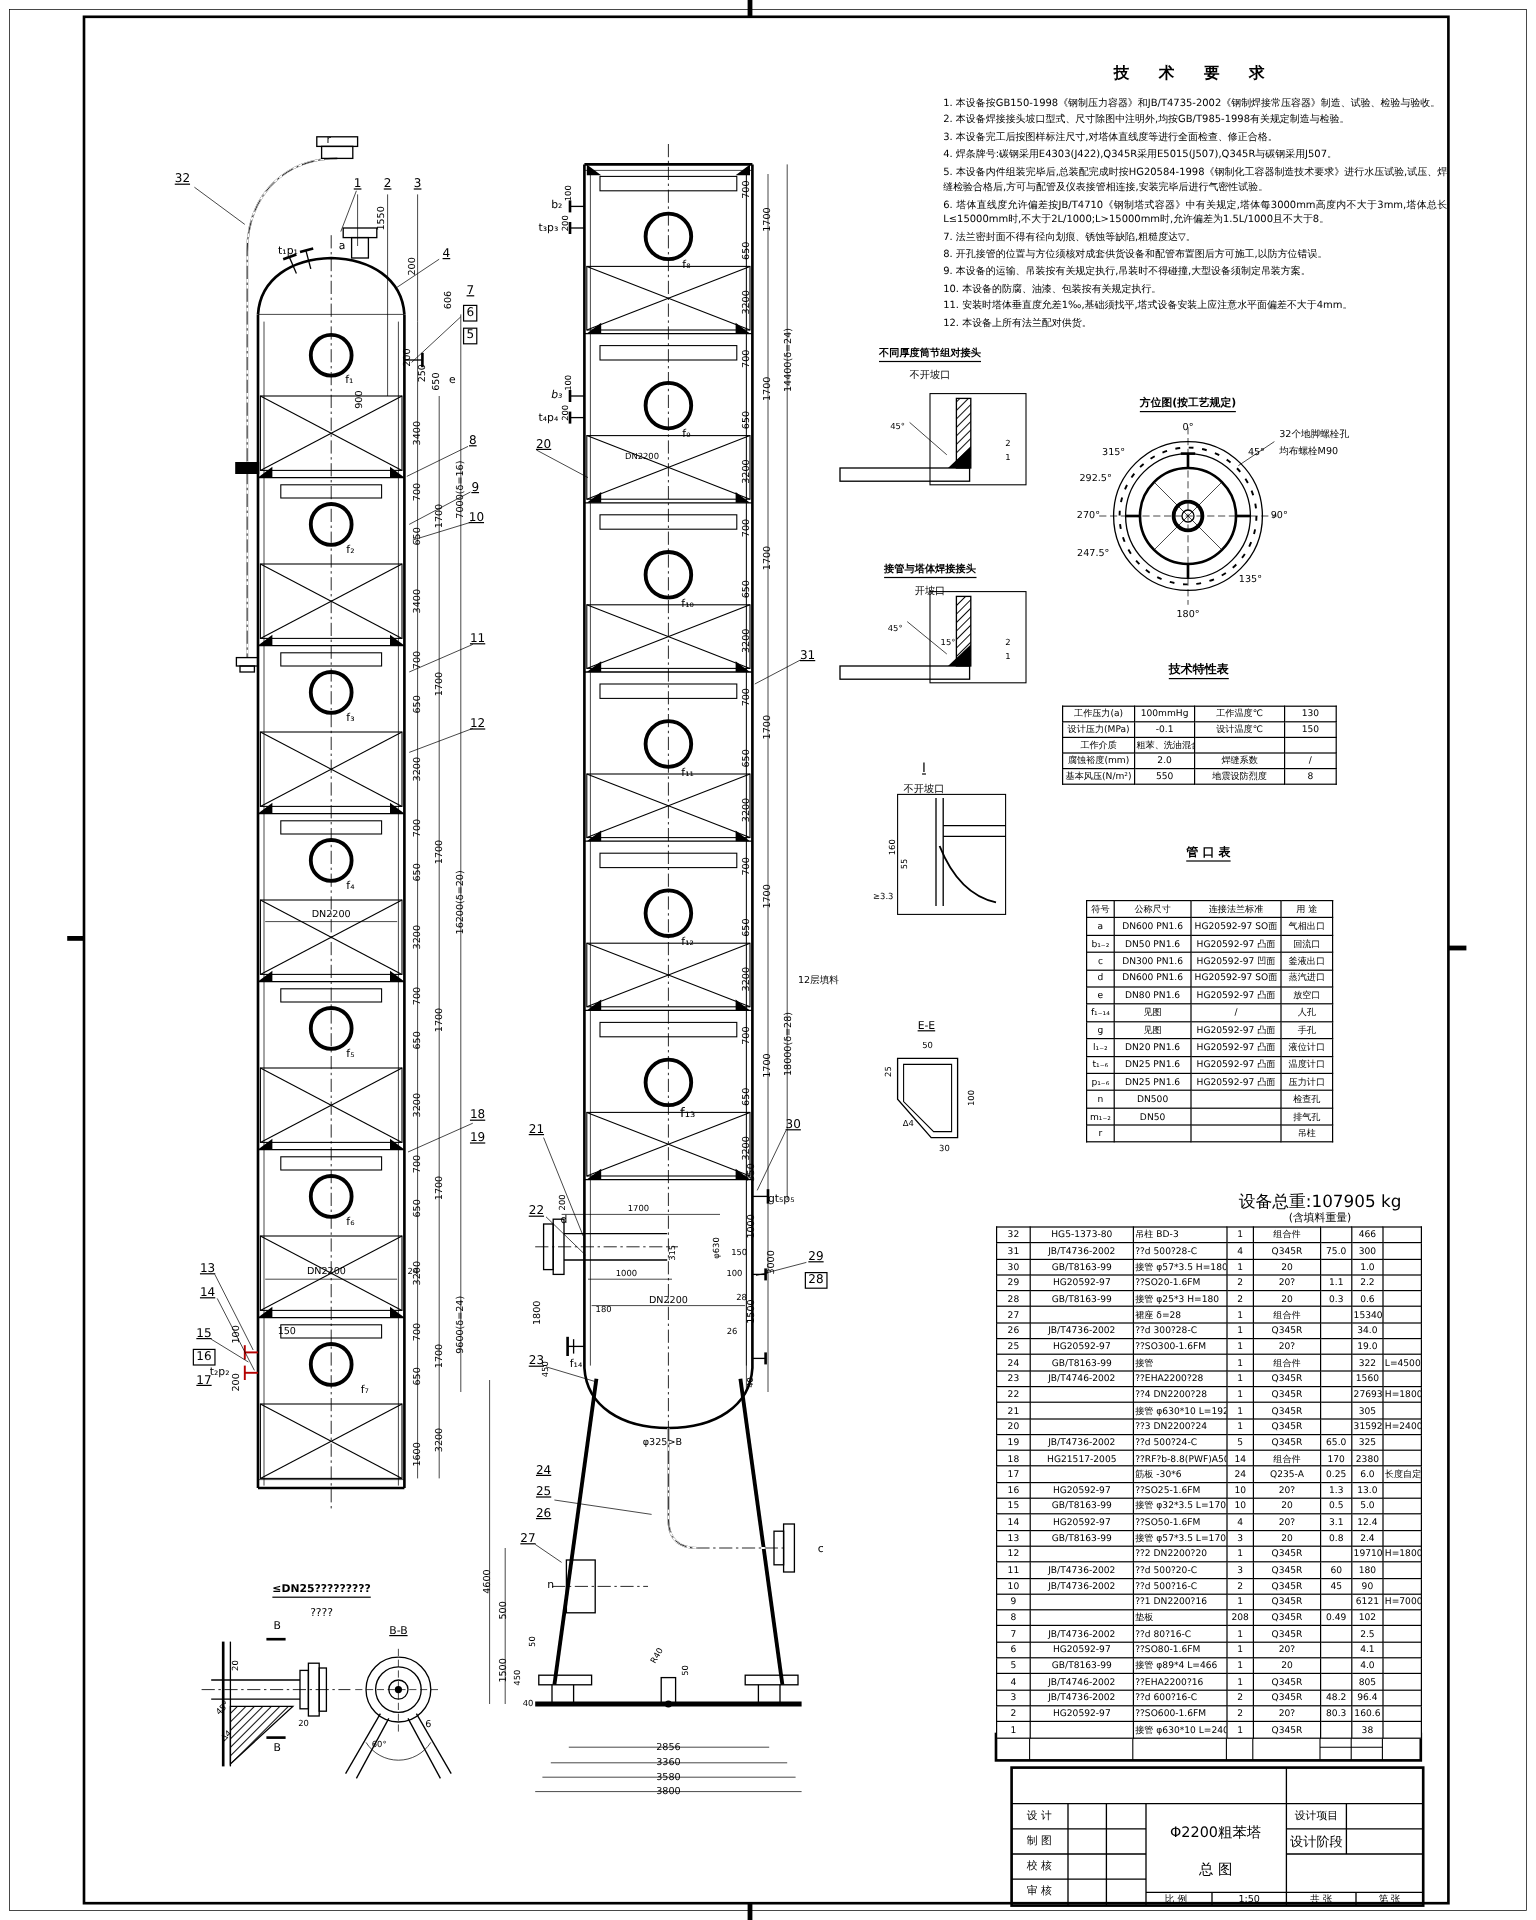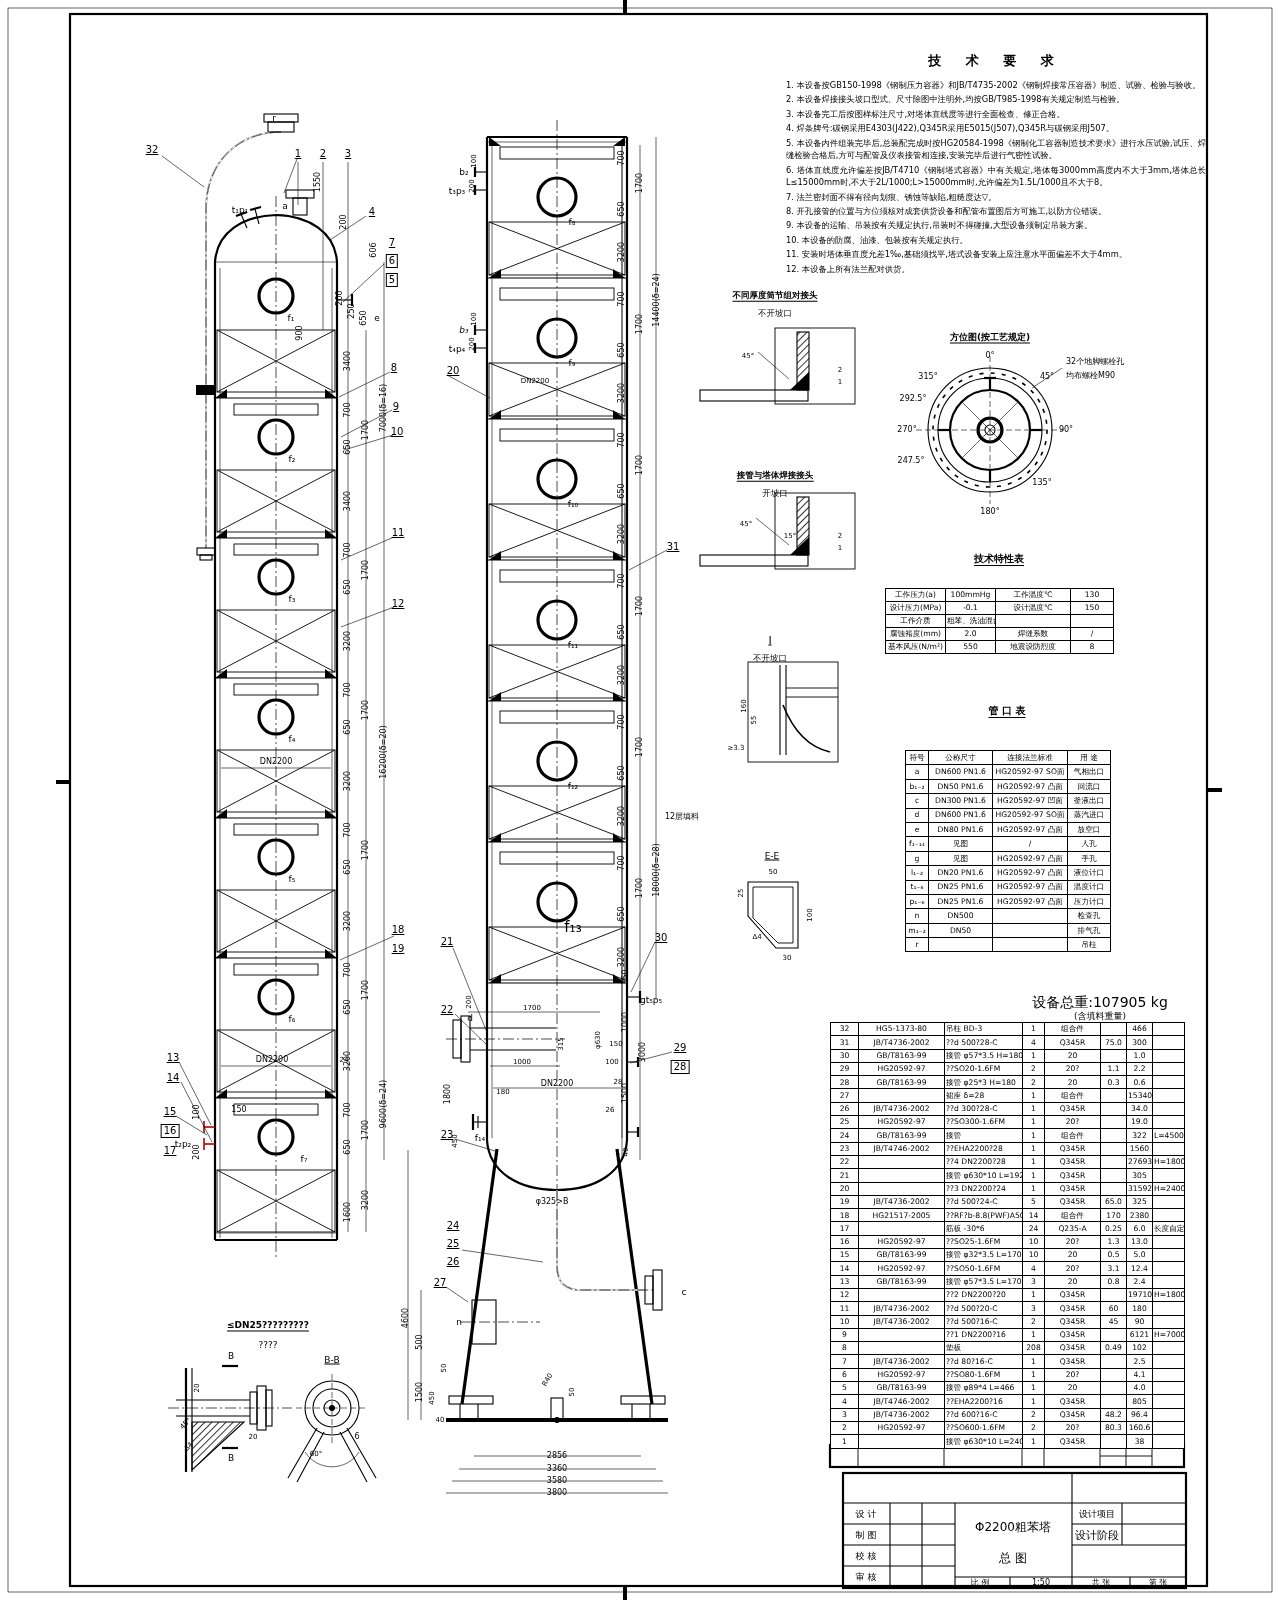--- a/index.html
+++ b/index.html
@@ -996,21 +996,21 @@
       <span class="lbl" style="left: 457px; top: 349px; font-size: 9px; transform: translate(-50%, -50%);">t₄p₄</span>
       <span class="lbl" style="left: 474px; top: 319px; font-size: 7px; transform: translate(-50%, -50%) rotate(-90deg);">100</span>
       <span class="lbl" style="left: 472px; top: 344px; font-size: 7px; transform: translate(-50%, -50%) rotate(-90deg);">200</span>
       <span class="lbl u" style="left: 453px; top: 371px; font-size: 10px; transform: translate(-50%, -50%);">20</span>
       <span class="lbl" style="left: 535px; top: 381px; font-size: 7px; transform: translate(-50%, -50%);">DN2200</span>
       <span class="lbl" style="left: 572px; top: 222px; font-size: 9px; transform: translate(-50%, -50%);">f₈</span>
       <span class="lbl" style="left: 572px; top: 363px; font-size: 9px; transform: translate(-50%, -50%);">f₉</span>
       <span class="lbl" style="left: 573px; top: 504px; font-size: 9px; transform: translate(-50%, -50%);">f₁₀</span>
       <span class="lbl" style="left: 573px; top: 645px; font-size: 9px; transform: translate(-50%, -50%);">f₁₁</span>
       <span class="lbl" style="left: 573px; top: 786px; font-size: 9px; transform: translate(-50%, -50%);">f₁₂</span>
-      <span class="lbl" style="left: 573px; top: 927px; font-size: 15px; transform: translate(-50%, -50%);">f₁₃</span>
+      <span class="lbl" style="left: 573px; top: 927px; font-size: 11px; transform: translate(-50%, -50%);">f₁₃</span>
       <span class="lbl u" style="left: 673px; top: 547px; font-size: 10px; transform: translate(-50%, -50%);">31</span>
       <span class="lbl" style="left: 622px; top: 158px; transform: translate(-50%, -50%) rotate(-90deg);">700</span>
       <span class="lbl" style="left: 622px; top: 299px; transform: translate(-50%, -50%) rotate(-90deg);">700</span>
       <span class="lbl" style="left: 622px; top: 440px; transform: translate(-50%, -50%) rotate(-90deg);">700</span>
       <span class="lbl" style="left: 622px; top: 581px; transform: translate(-50%, -50%) rotate(-90deg);">700</span>
       <span class="lbl" style="left: 622px; top: 722px; transform: translate(-50%, -50%) rotate(-90deg);">700</span>
       <span class="lbl" style="left: 622px; top: 863px; transform: translate(-50%, -50%) rotate(-90deg);">700</span>
       <span class="lbl" style="left: 622px; top: 209px; transform: translate(-50%, -50%) rotate(-90deg);">650</span>
       <span class="lbl" style="left: 622px; top: 350px; transform: translate(-50%, -50%) rotate(-90deg);">650</span>
       <span class="lbl" style="left: 622px; top: 491px; transform: translate(-50%, -50%) rotate(-90deg);">650</span>
@@ -1131,16 +1131,16 @@
       <span class="lbl" style="left: 866px; top: 1535px; font-size: 9px; transform: translate(-50%, -50%);">制 图</span>
       <span class="lbl" style="left: 866px; top: 1556px; font-size: 9px; transform: translate(-50%, -50%);">校 核</span>
       <span class="lbl" style="left: 866px; top: 1577px; font-size: 9px; transform: translate(-50%, -50%);">审 核</span>
       <span class="lbl" style="left: 1013px; top: 1527px; font-size: 12px; transform: translate(-50%, -50%);">Φ2200粗苯塔</span>
       <span class="lbl" style="left: 1013px; top: 1558px; font-size: 12px; transform: translate(-50%, -50%);">总  图</span>
       <span class="lbl" style="left: 980px; top: 1583px; transform: translate(-50%, -50%);">比 例</span>
       <span class="lbl" style="left: 1041px; top: 1583px; transform: translate(-50%, -50%);">1:50</span>
       <span class="lbl" style="left: 1097px; top: 1514px; font-size: 9px; transform: translate(-50%, -50%); text-align: center;">设计项目</span>
       <span class="lbl" style="left: 1097px; top: 1535px; font-size: 11px; transform: translate(-50%, -50%);">设计阶段</span>
       <span class="lbl" style="left: 1101px; top: 1583px; transform: translate(-50%, -50%);">共 张</span>
-      <span class="lbl" style="left: 1158px; top: 1583px; transform: translate(-50%, -50%);">第 张</span>
+      <span class="lbl" style="left: 1158px; top: 1583px; transform: translate(-50%, -50%); font-family: Liberation Serif, serif;">第 张</span>
     </div>
 
 </div>
 
 </body></html>

